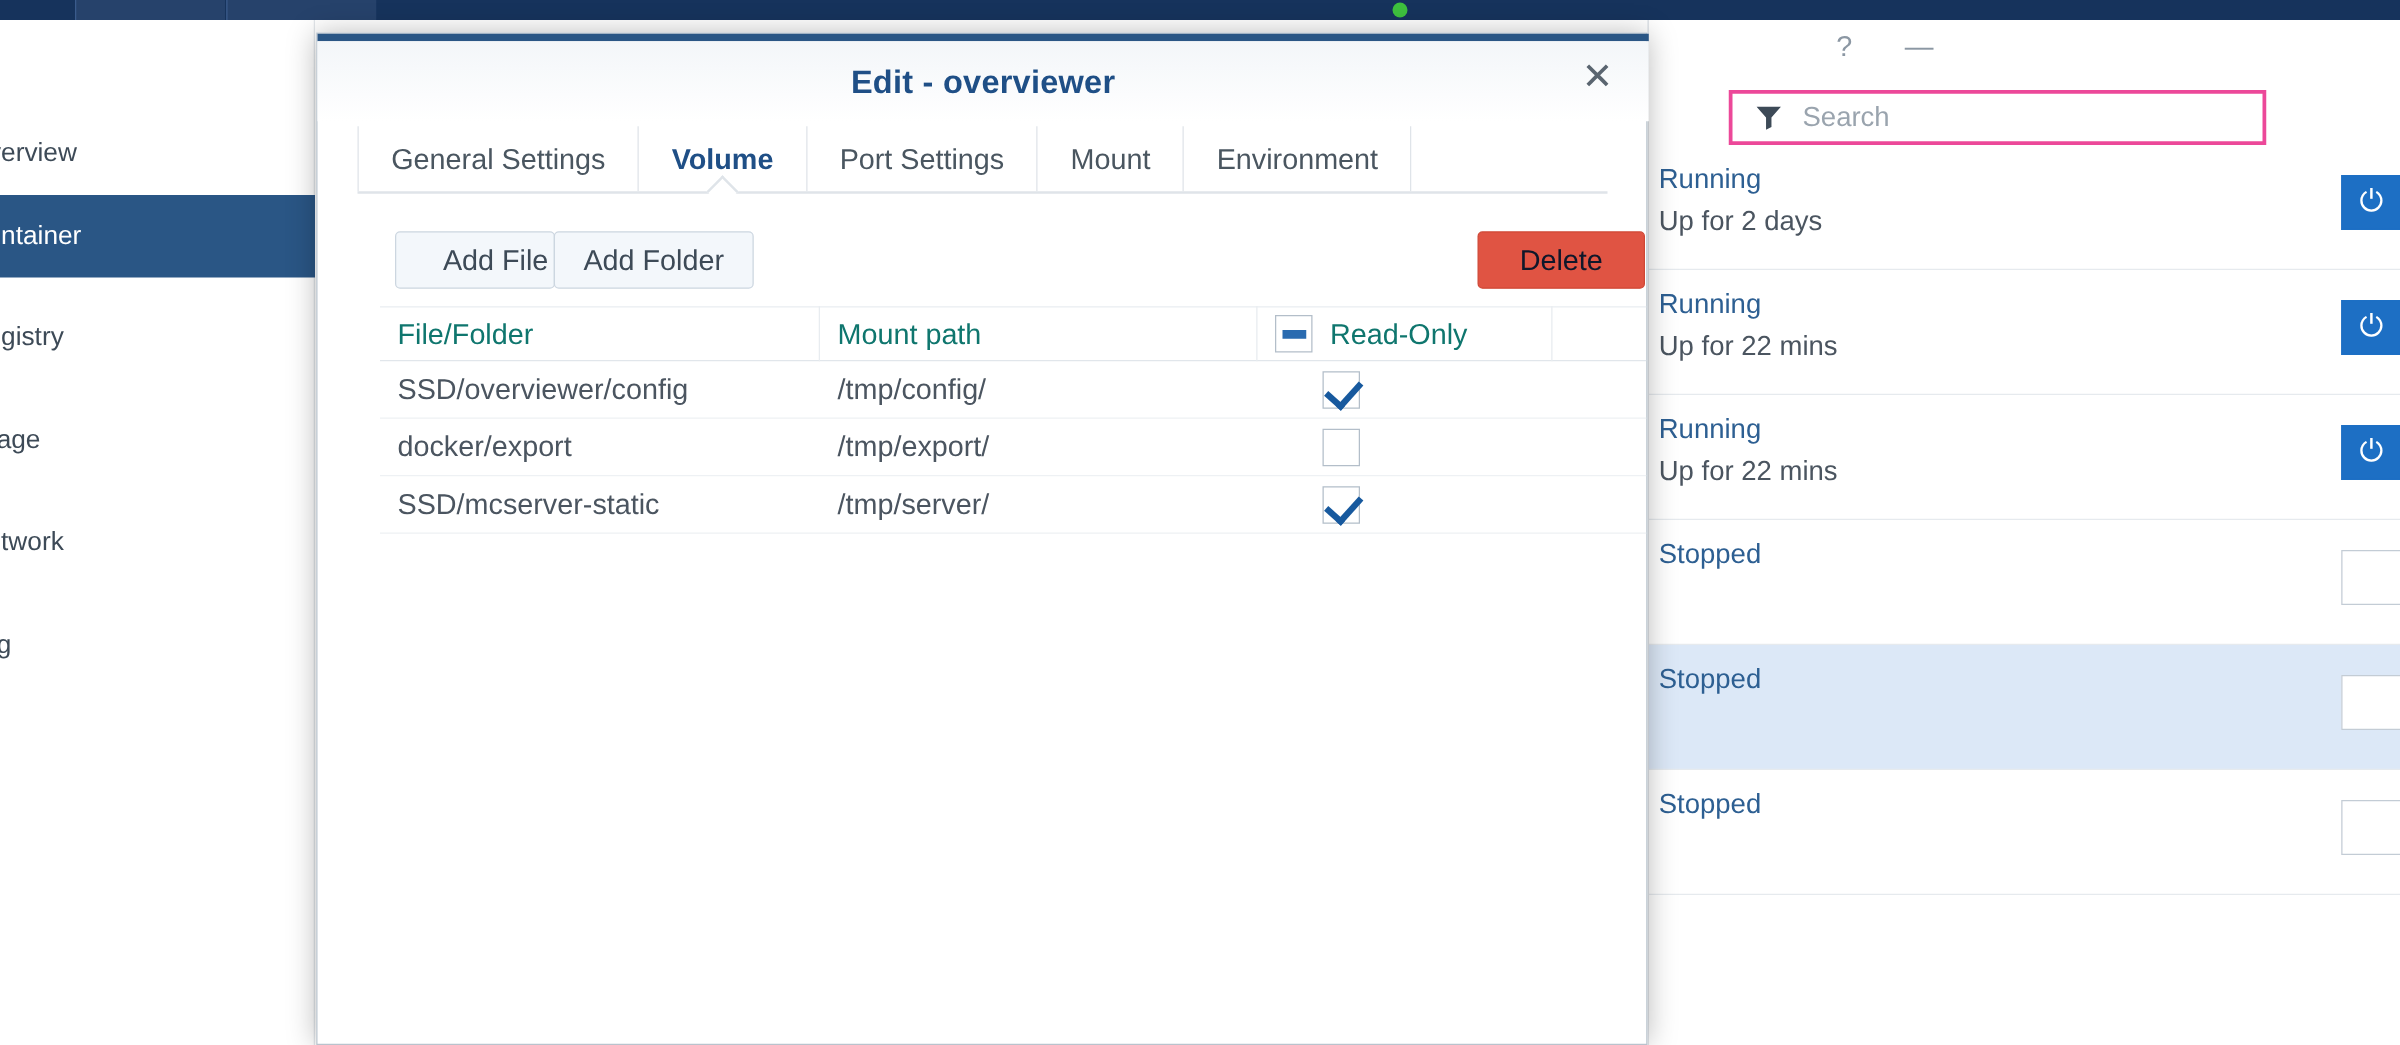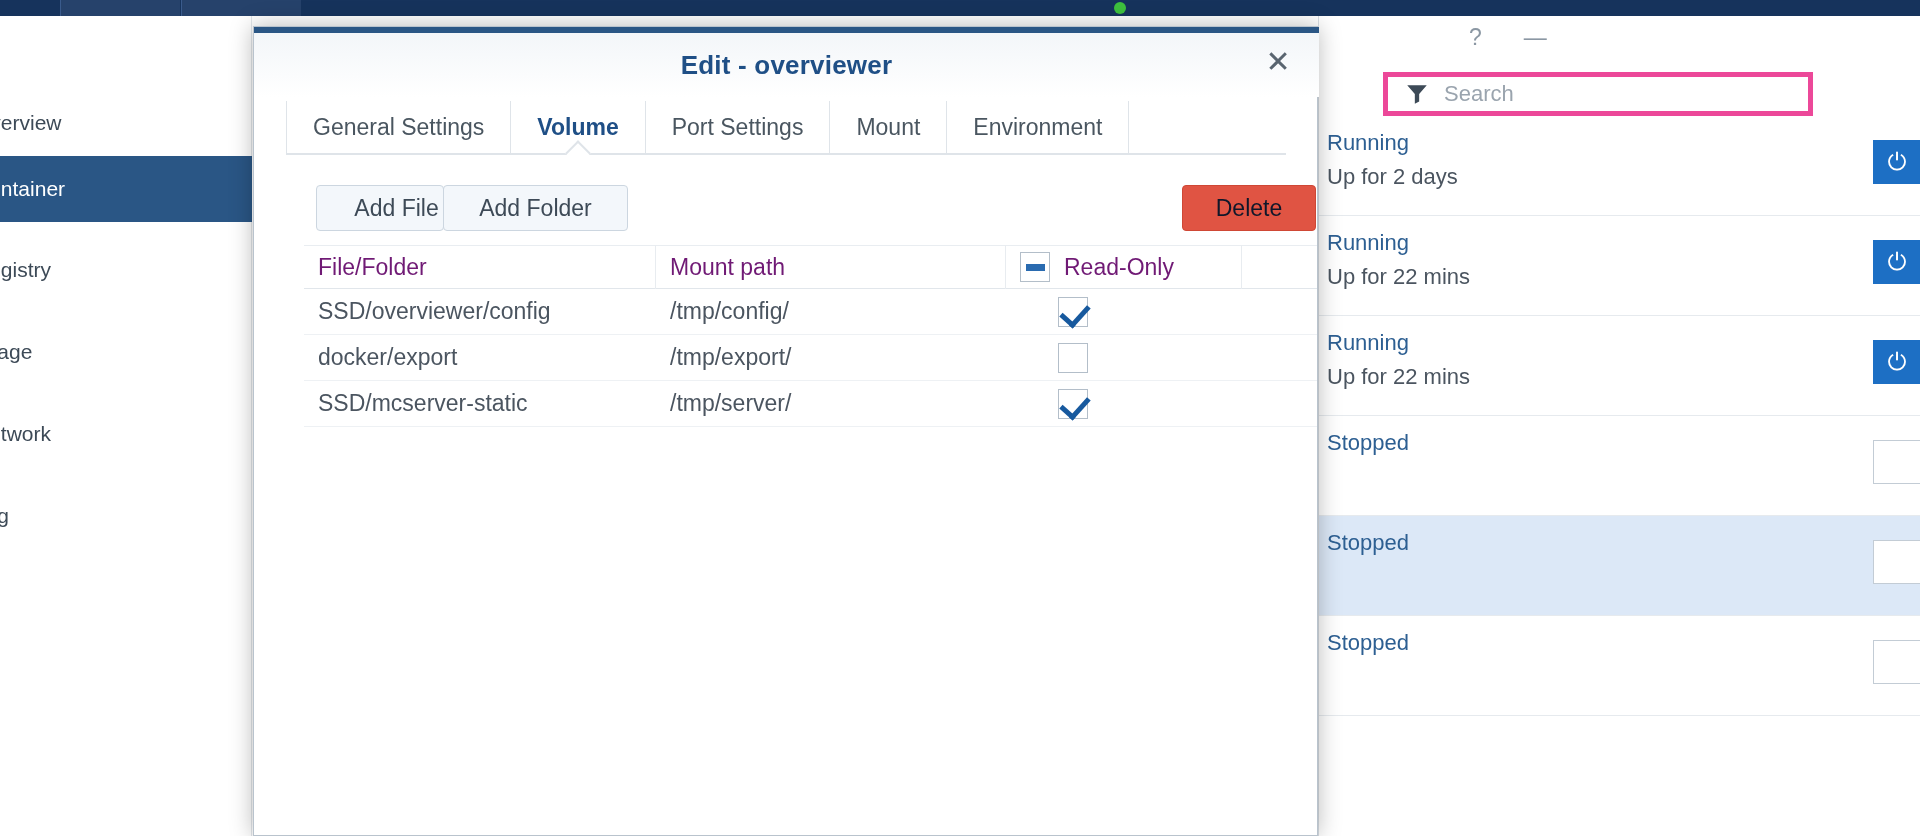--- a/index.html
+++ b/index.html
@@ -59,21 +59,21 @@
   .bg-winbtns {
     position: absolute; top: 10px; left: 150px;
     display: flex; gap: 42px; align-items: center;
     color: #8b97a3;
   }
   .bg-winbtns .wb { font-size: 23px; line-height: 1; }
 
   .bg-searchbox {
     position: absolute; left: 64px; top: 56px;
     width: 430px; height: 44px;
-    border: 5px solid #ec4899; background: #fff;
+    border: 3px solid #ec4899; background: #fff;
     display: flex; align-items: center; gap: 14px;
     padding-left: 16px;
   }
   .bg-searchbox .ph { color: #9aa4ae; font-size: 22px; }
 
   .bg-row {
     position: absolute; left: 0; width: 602px; height: 100px;
     border-bottom: 1px solid #e6eaee;
     padding-left: 16px;
   }
@@ -167,35 +167,35 @@
     font-size: 23px; border-radius: 4px;
     cursor: pointer; white-space: nowrap;
   }
   .btn.light {
     background: #f3f7fb; border: 1px solid #ccd6e0; color: #3d4a57;
   }
   .btn.danger {
     background: #e05443; border: 1px solid #cf4735; color: #0f172a;
   }
   #btn-addfile   { left: 12px;   width: 128px; padding-left: 33px; }
-  #btn-addfolder { left: 139px; width: 185px; }
+  #btn-addfolder { left: 139px; width: 160px; }
   #btn-delete    { right: 0px;  width: 134px; }
 
   
   .tbl {
     position: absolute; left: 50px; top: 218px;
     width: 1013px;
   }
   .thead {
     display: flex; height: 44px; align-items: center;
     border-bottom: 1px solid #e1e6eb;
     border-top: 1px solid #e9edf1;
   }
   .thead .th {
-    font-size: 23px; color: #701a75;
+    font-size: 23px; color: #0f766e;
     height: 44px; display: flex; align-items: center;
     padding-left: 14px;
   }
   .th-c1 { width: 352px; border-right: 1px solid #e8ecf0; }
   .th-c2 { width: 350px; border-right: 1px solid #e8ecf0; }
   .th-c3 { width: 236px; border-right: 1px solid #e8ecf0; gap: 14px; }
   .th-c4 { width: 75px; }
 
   .trow {
     display: flex; height: 46px; align-items: center;

